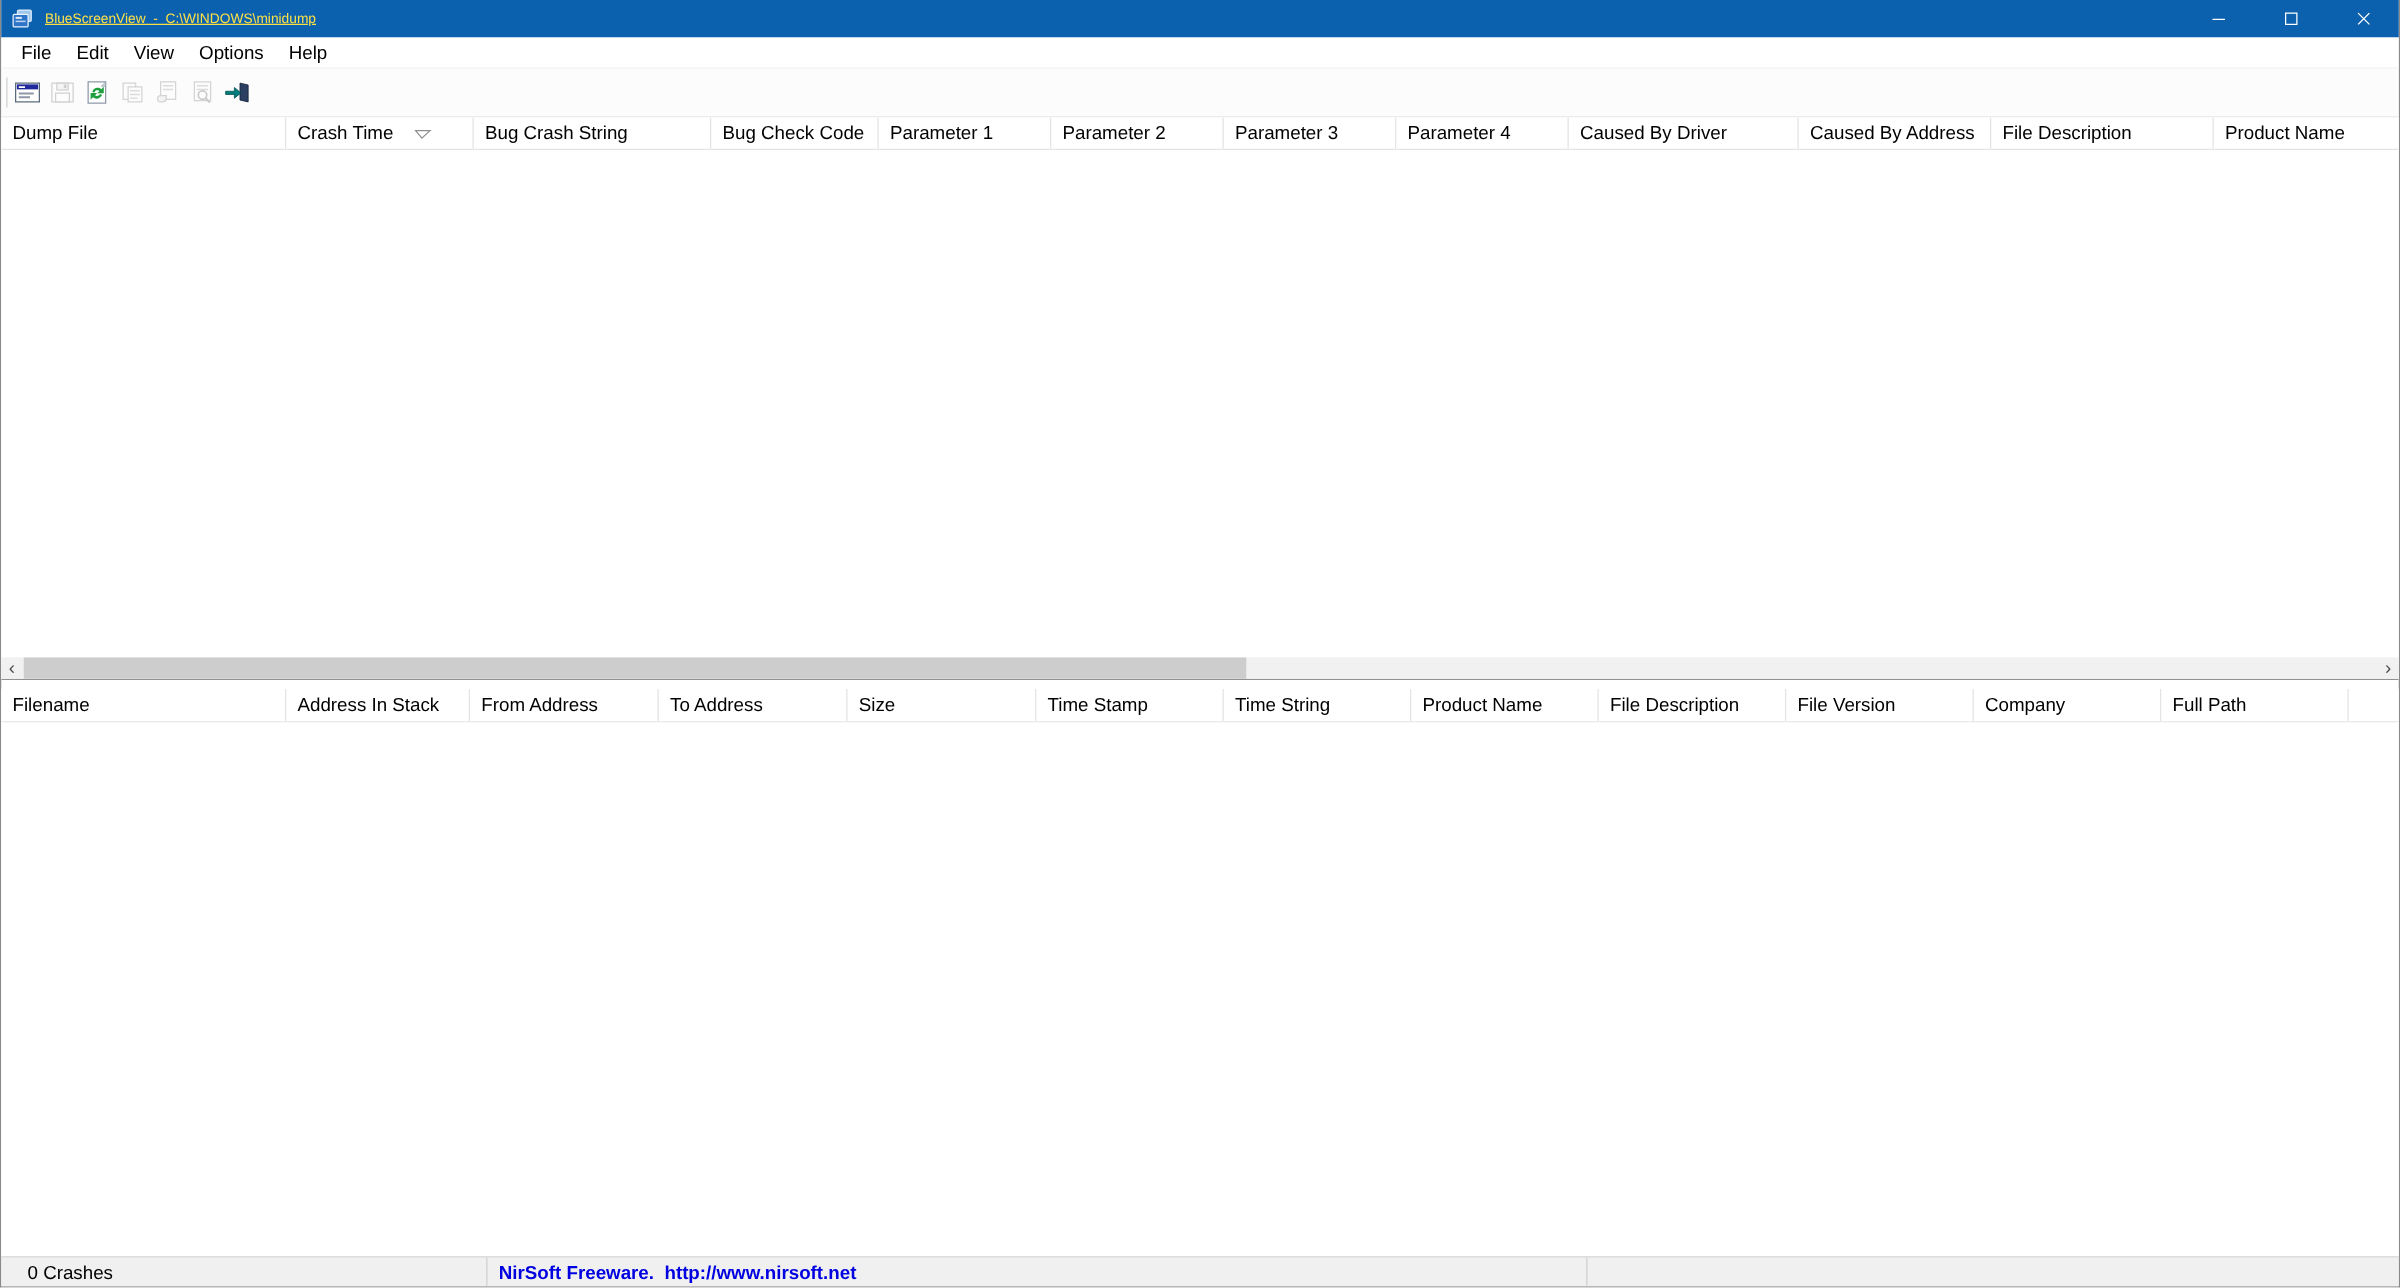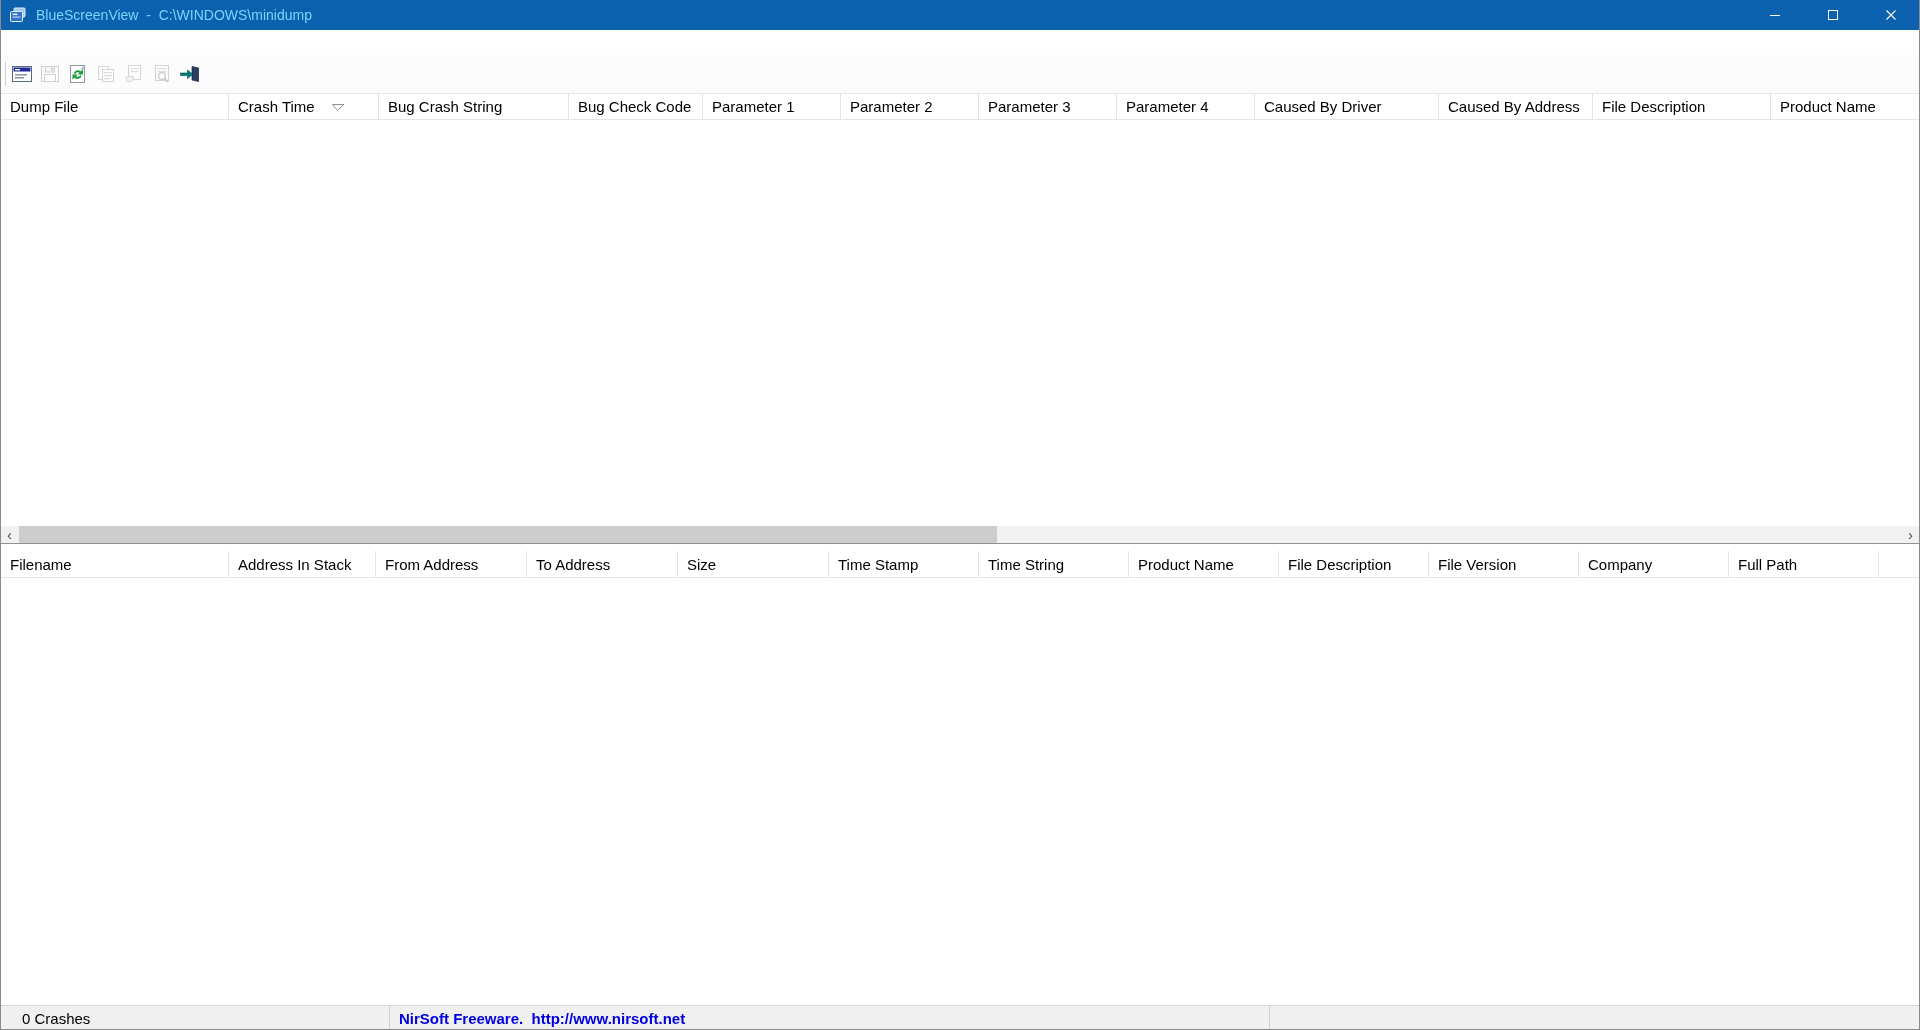--- a/index.html
+++ b/index.html
@@ -11,21 +11,21 @@
     background:#ffffff; overflow:hidden;
     border-left:1px solid #8a8a8a; border-right:1px solid #8a8a8a; border-bottom:1px solid #8a8a8a;
   }
 
   
   .titlebar {
     position:absolute; top:0; left:-1px; right:-1px; height:30px;
     background:#0b61ae; display:flex; align-items:center;
   }
   .app-icon { width:18px; height:18px; margin-left:9px; display:inline-flex; align-items:center; }
-  .title-text { color:#7dd3fc; font-size:14px; margin-left:9px; white-space:pre; }
+  .title-text { color:#fde047; font-size:11px; margin-left:9px; white-space:pre;text-decoration:underline; }
   .caption-buttons { position:absolute; right:0; top:0; height:30px; display:flex; }
   .cap-btn { width:58px; height:30px; display:flex; align-items:center; justify-content:center; }
 
   
   .menubar {
     position:absolute; top:30px; left:0; right:0; height:25px;
     background:#ffffff; display:flex; align-items:stretch; padding-left:6px;
     border-bottom:1px solid #f0f0f0;
   }
   .menu-item { font-size:15px; color:#000; line-height:25px; padding:0 10px; }
@@ -116,20 +116,27 @@
           </svg>
       </div>
       <div class="cap-btn">
         <svg width="12" height="12" viewBox="0 0 12 12">
             <path d="M1.5 1.5 L10.5 10.5 M10.5 1.5 L1.5 10.5" stroke="#ffffff" stroke-width="1.1"></path>
           </svg>
       </div>
     </div>
   </div>
 
+  <div class="menubar" id="menubar">
+      <div class="menu-item">File</div>
+      <div class="menu-item">Edit</div>
+      <div class="menu-item">View</div>
+      <div class="menu-item">Options</div>
+      <div class="menu-item">Help</div>
+    </div>
 
   <div class="toolbar">
     <div class="tb-sep"></div>
     <div id="toolbar-buttons" style="display:flex; align-items:center;">
         <div class="tb-btn">
           <span class="tb-icon">
             <svg width="22" height="20" viewBox="0 0 22 20">
               <rect x="1.5" y="2.5" width="19" height="15" fill="#ffffff" stroke="#5a6a7a"></rect>
               <rect x="2.5" y="3.5" width="17" height="4" fill="#20299b"></rect>
               <rect x="4" y="5" width="5" height="1.4" fill="#ffffff"></rect>

